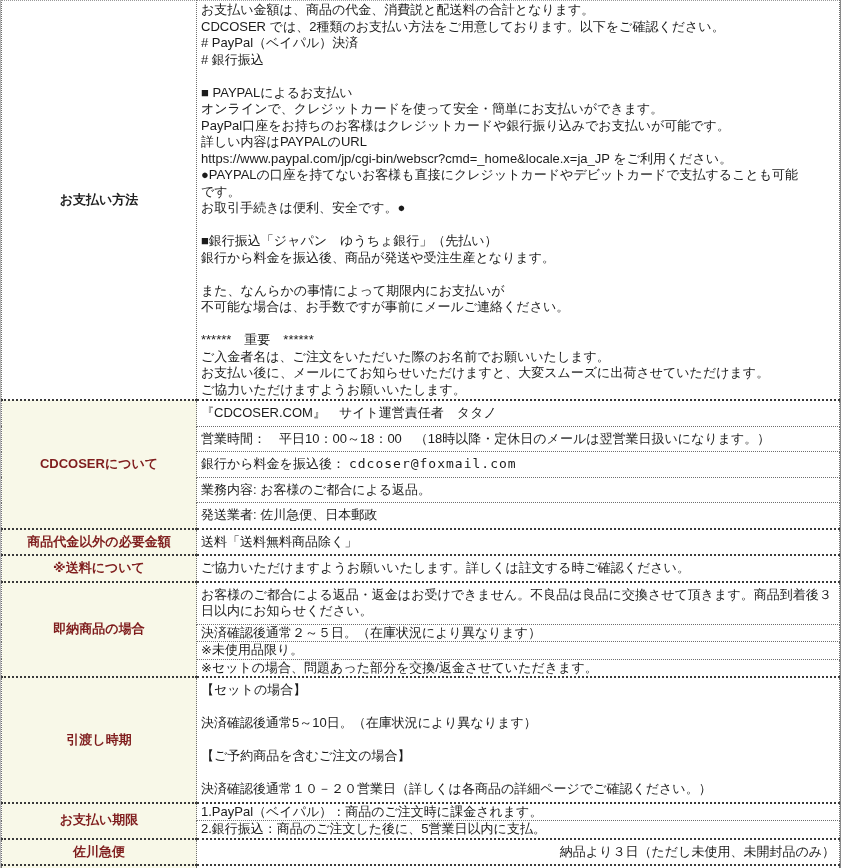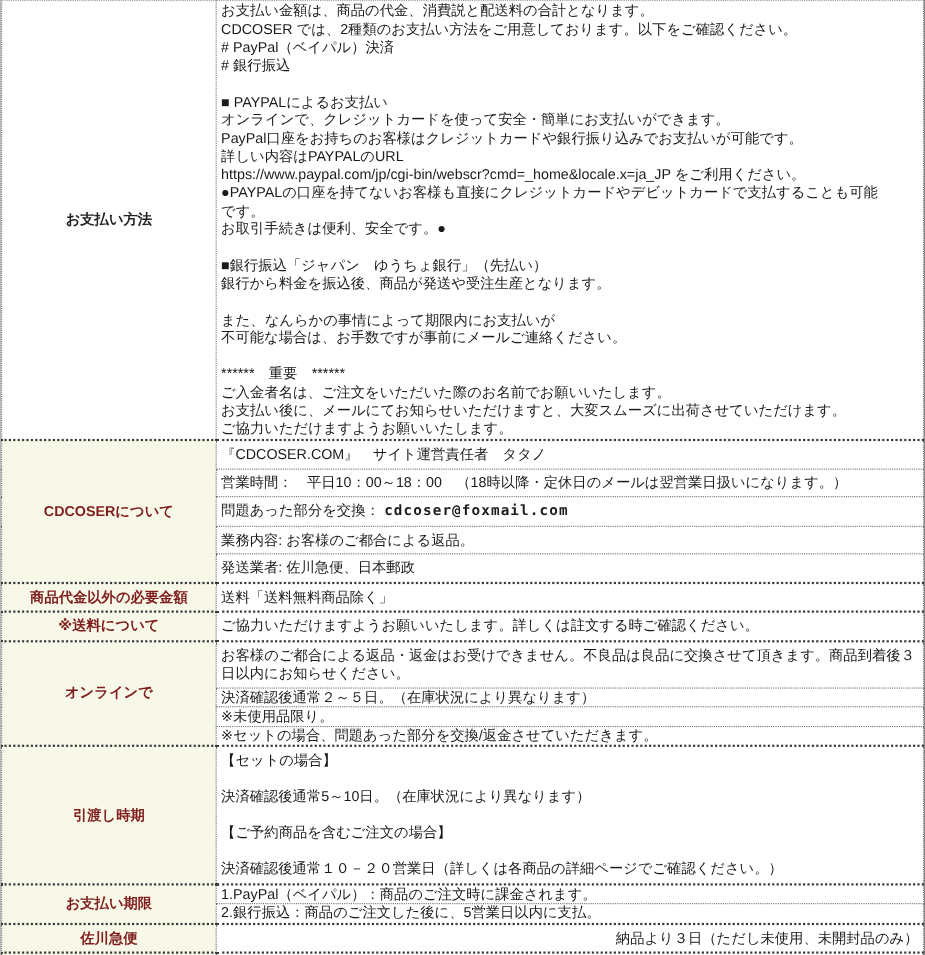--- a/index.html
+++ b/index.html
@@ -44,21 +44,21 @@
     word-break:break-all;
     color:#1b1b1b;
   }
   td.pad{padding-top:4px;padding-bottom:4px;}
   td.tight{padding-top:0;padding-bottom:0;}
   td.mid{vertical-align:middle;text-align:right;}
   tr.sec > th, tr.sec > td{border-top:2px dotted #3a3a3a;}
   table tr:first-child > th, table tr:first-child > td{border-top:1px dotted #9a9a9a;}
   .mail{
     font-family:"DejaVu Sans Mono","Liberation Mono",monospace;
-    font-weight:bold;
+    font-weight:normal;
     margin-left:4px;
     letter-spacing:1px;
     margin-top:34px;
   }
 </style>
 </head>
 <body>
 
 <div class="frame">
 <table>
@@ -97,41 +97,41 @@
     </tr>
 
     <tr class="sec">
       <th class="hd" rowspan="5">CDCOSERについて</th>
       <td class="ct pad">『CDCOSER.COM』　サイト運営責任者　タタノ</td>
     </tr>
     <tr>
       <td class="ct pad">営業時間：　平日10：00～18：00　（18時以降・定休日のメールは翌営業日扱いになります。）</td>
     </tr>
     <tr>
-      <td class="ct pad"><span>問題あった部分を交換：</span><b class="mail">cdcoser@foxmail.com</b></td>
+      <td class="ct pad"><span>銀行から料金を振込後：</span><b class="mail">cdcoser@foxmail.com</b></td>
     </tr>
     <tr>
       <td class="ct pad">業務内容: お客様のご都合による返品。</td>
     </tr>
     <tr>
       <td class="ct pad">発送業者: 佐川急便、日本郵政</td>
     </tr>
 
     <tr class="sec">
       <th class="hd">商品代金以外の必要金額</th>
       <td class="ct pad">送料「送料無料商品除く」</td>
     </tr>
 
     <tr class="sec">
       <th class="hd">※送料について</th>
       <td class="ct pad">ご協力いただけますようお願いいたします。詳しくは註文する時ご確認ください。</td>
     </tr>
 
     <tr class="sec">
-      <th class="hd" rowspan="4">オンラインで</th>
+      <th class="hd" rowspan="4">即納商品の場合</th>
       <td class="ct pad">お客様のご都合による返品・返金はお受けできません。不良品は良品に交換させて頂きます。商品到着後３日以内にお知らせください。</td>
     </tr>
     <tr>
       <td class="ct tight">決済確認後通常２～５日。（在庫状況により異なります）</td>
     </tr>
     <tr>
       <td class="ct tight">※未使用品限り。</td>
     </tr>
     <tr>
       <td class="ct tight">※セットの場合、問題あった部分を交換/返金させていただきます。</td>

